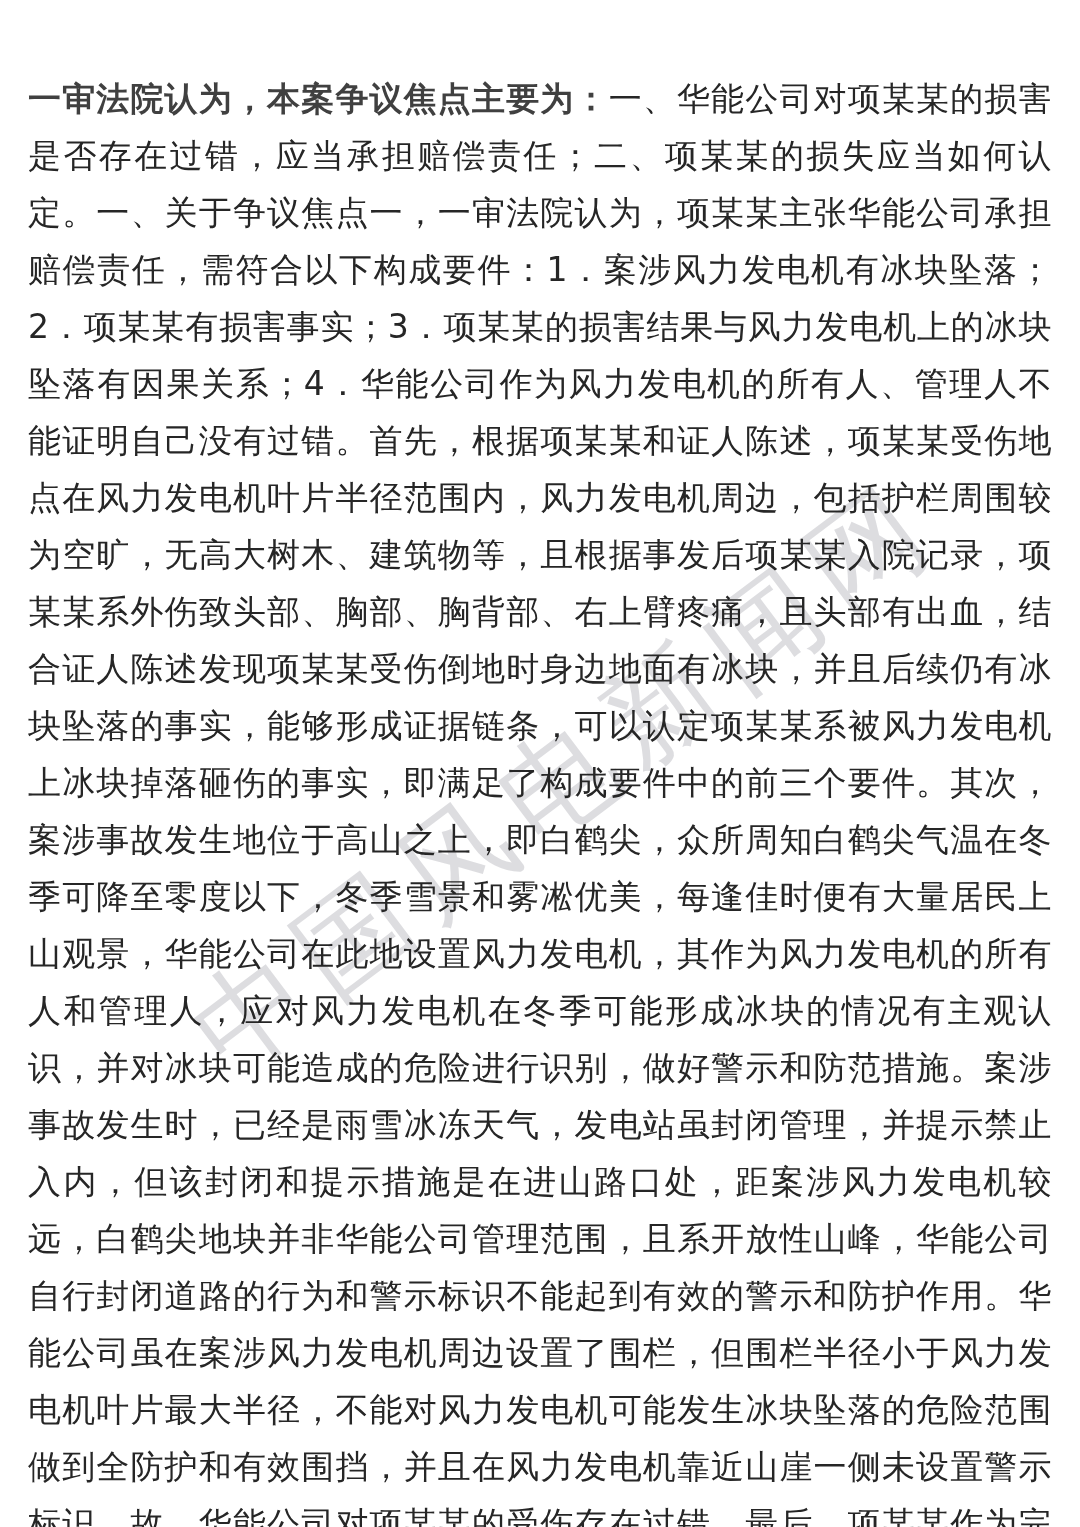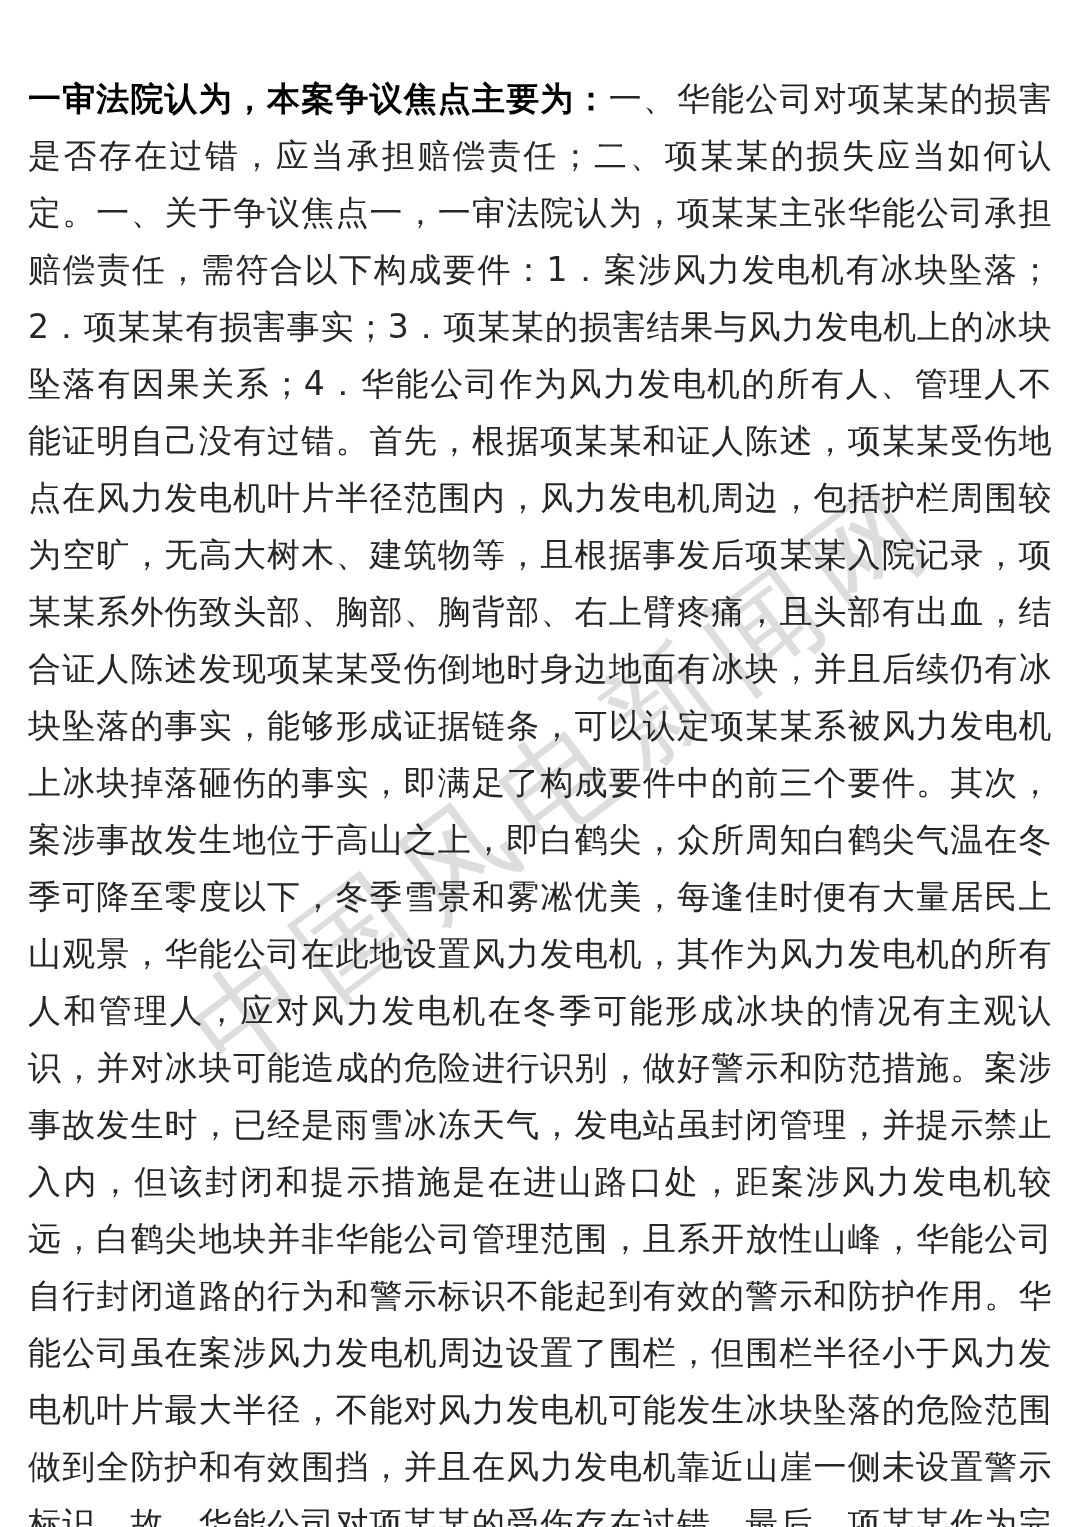--- a/index.html
+++ b/index.html
@@ -36,21 +36,21 @@
     right: 28px;
     top: 70px;
     z-index: 2;
     font-size: 33px;
     line-height: 57px;
     color: #262626;
     text-align: justify;
     letter-spacing: 0.5px;
   }
   .lead-in {
-    color: #000000;
+    color: #404040;
     font-weight: bold;
   }
   .body-text {
     color: #262626;
   }
 </style>
 </head>
 <body>
 
 <div class="page">

